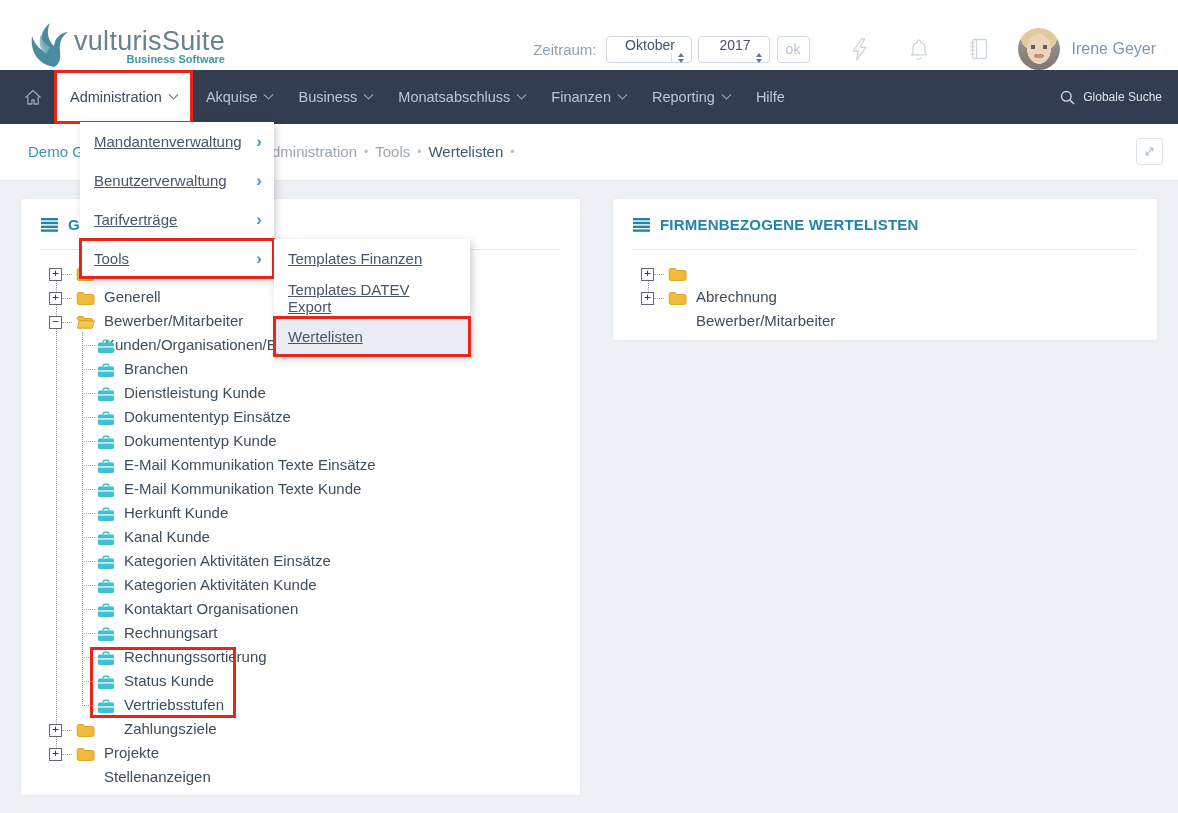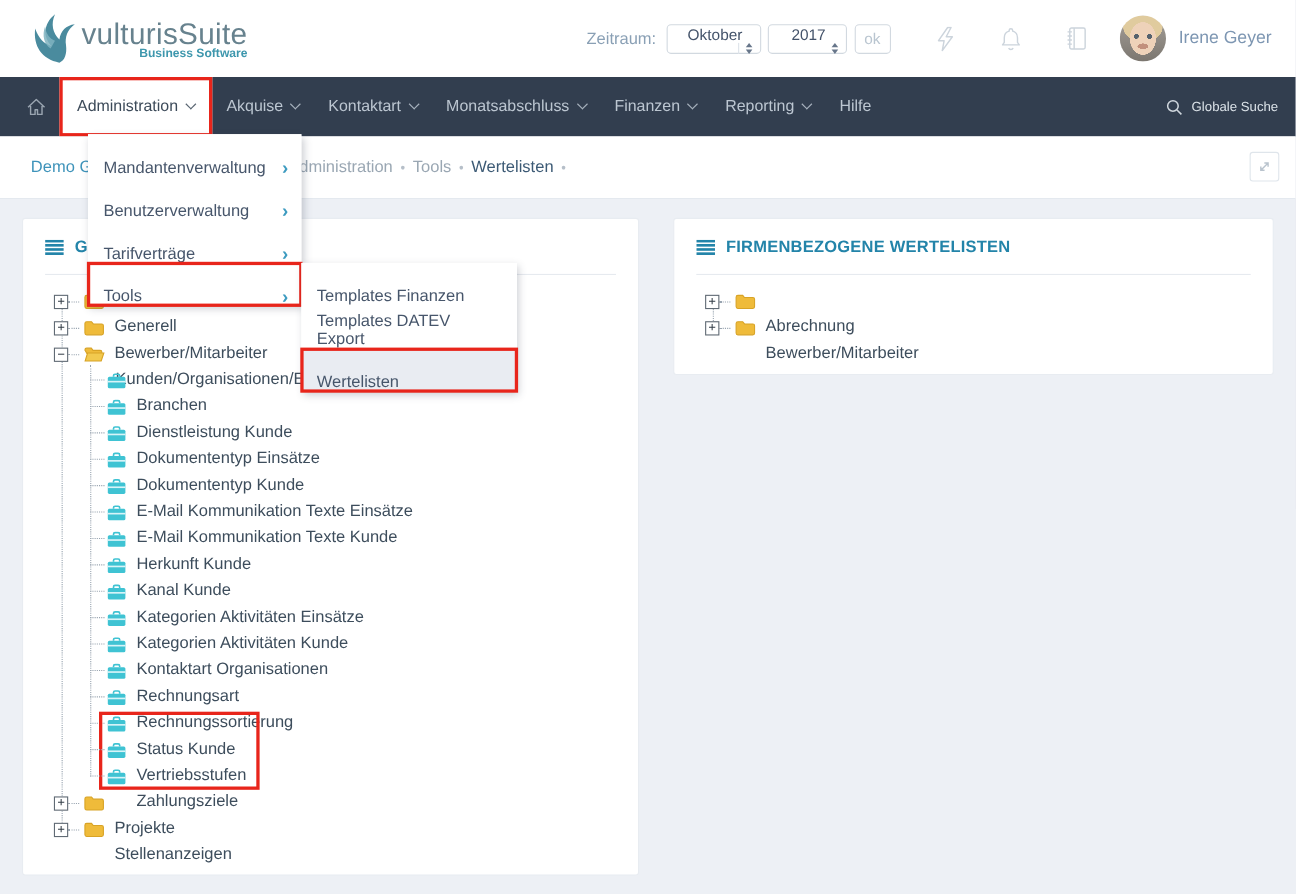--- a/index.html
+++ b/index.html
@@ -2,21 +2,21 @@
 <html><head>
 <meta charset="utf-8">
 <style>
   * { margin:0; padding:0; box-sizing:border-box; }
   html,body { background:#dfe3e9; }
   .screen{
     position:relative; width:1178px; height:813px; overflow:hidden;
     background:#edf0f5; font-family:"Liberation Sans", sans-serif;
   }
   
-  .topbar{ height:70px; background:#fff; display:flex; align-items:center; padding:0 22px 0 26px; }
+  .topbar{ height:70px; background:#fff; display:flex; align-items:flex-end; padding:0 22px 0 26px; }
   .logo{ display:flex; align-items:center; gap:2px; cursor:pointer; }
   .brand-text{ display:flex; flex-direction:column; }
   .brand-name{ font-size:27px; color:#67828e; letter-spacing:.3px; }
   .brand-tag{ font-size:11px; color:#3e97ad; text-align:right; margin-top:-4px;font-weight:bold; }
   .top-right{ margin-left:auto; display:flex; align-items:center; }
   .zt-label{ font-size:15px; color:#8aa0b5; margin-right:9px; }
   .sel{ height:27px; background:#fff; border:1px solid #d2d9e0; border-radius:4px;
         display:flex; align-items:center; padding:0 7px 0 10px; font-size:14px; color:#44536a; cursor:pointer;flex-direction:column; }
   .sel.month{ width:86px; margin-right:6px; }
   .sel.month .spin{ border-left:1px solid #dde3e9; padding-left:6px; margin-left:auto; }
@@ -86,22 +86,22 @@
   .t-icon{ display:flex; flex:none; margin-left:4px; }
   .t-row.child .t-icon{ margin-left:0; }
   .t-label{ font-size:15px; color:#3d4d5c; margin-left:9px; cursor:pointer; white-space:nowrap;margin-top:44px; }
   .node-hl{ display:inline-flex; align-items:center; outline:3px solid #e8251b;
             padding:2px 9px 2px 4px; margin-left:-4px; }
   .node-hl .t-label{ margin-left:9px; }
   
   .menu-panel{ position:absolute; background:#fff; box-shadow:2px 3px 7px rgba(50,60,80,.25); z-index:50; }
   .menu-admin{ left:80px; top:122px; width:194px; }
   .menu-tools{ left:274px; top:239px; width:196px; }
-  .menu-item{ height:39px; display:flex; align-items:flex-end; padding:0 14px; font-size:15px;
-              color:#47566b; position:relative; cursor:pointer; background:#fff; }
+  .menu-item{ height:39px; display:flex; align-items:center; padding:0 14px; font-size:15px;
+              color:#47566b; position:relative; cursor:pointer; background:#fff;text-decoration:underline; }
   .menu-item .arrow{ position:absolute; right:12px; color:#3d9bc0; font-weight:700; font-size:17px; line-height:1; }
   .menu-item.hl{ outline:3px solid #e8251b; outline-offset:-2px; }
   .menu-item.hover-bg{ background:#e9ecf2; }
 </style>
 </head>
 <body>
 
 <div class="screen">
 
   <header class="topbar">
@@ -169,21 +169,21 @@
     <div class="nav-items" id="nav-items">
         <div class="nav-item active red-box">
           <span>Administration</span>
           <span class="caret"></span>
         </div>
         <div class="nav-item">
           <span>Akquise</span>
           <span class="caret"></span>
         </div>
         <div class="nav-item">
-          <span>Kontaktart</span>
+          <span>Business</span>
           <span class="caret"></span>
         </div>
         <div class="nav-item">
           <span>Monatsabschluss</span>
           <span class="caret"></span>
         </div>
         <div class="nav-item">
           <span>Finanzen</span>
           <span class="caret"></span>
         </div>

